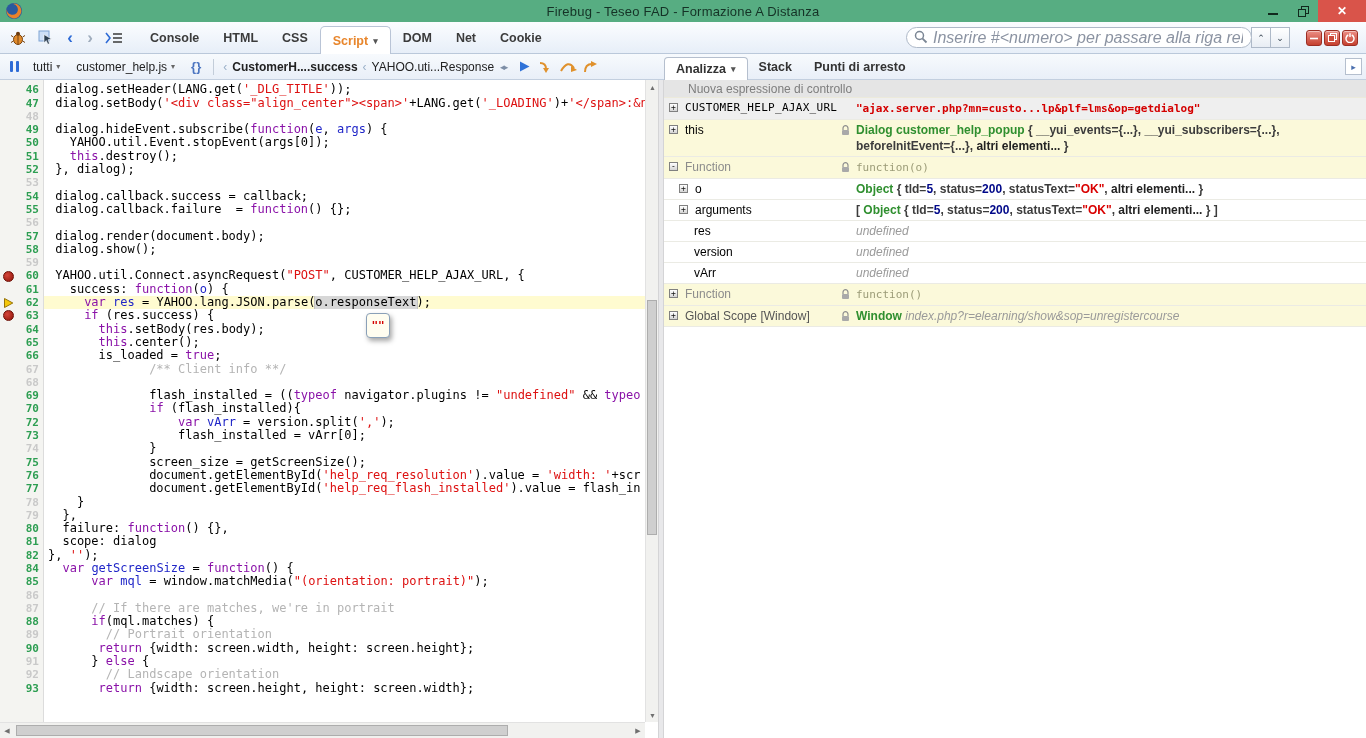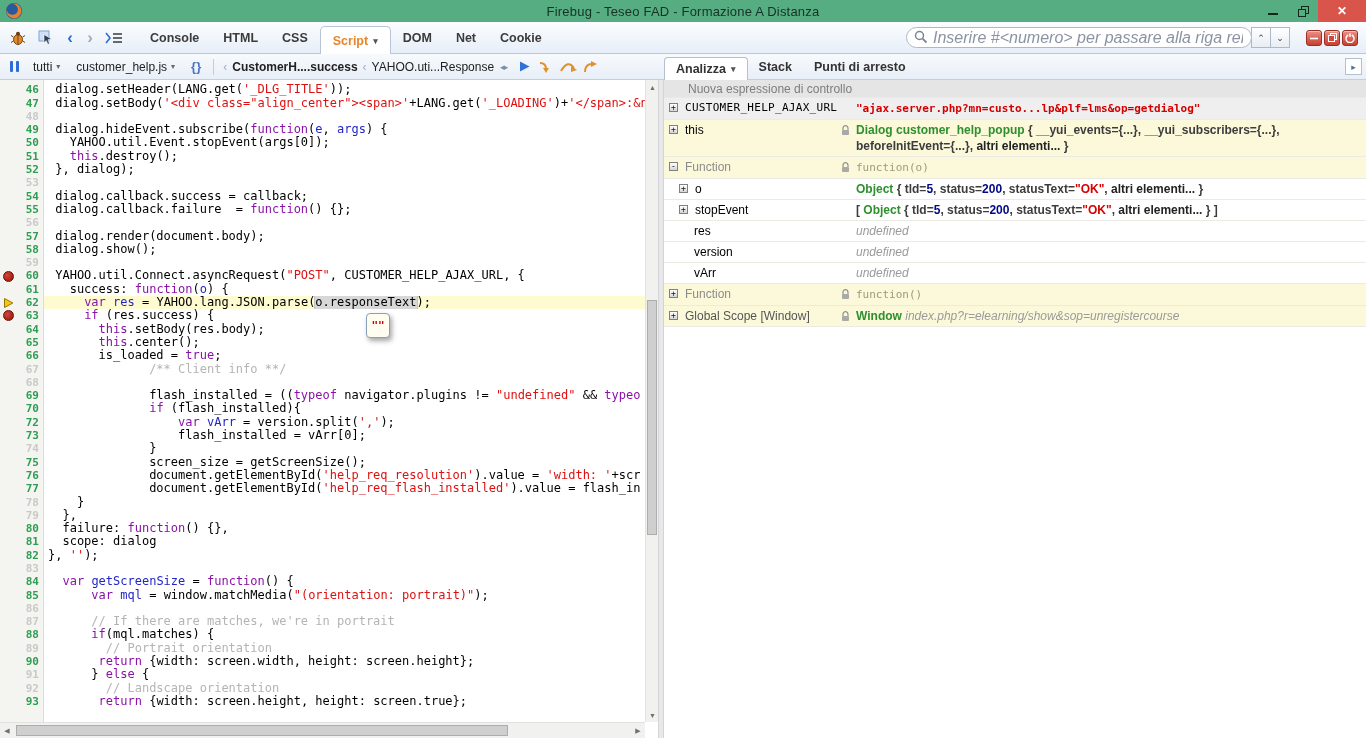--- a/index.html
+++ b/index.html
@@ -504,25 +504,20 @@
               <span class="lnum on">81</span>
               <span class="ctext"><span class="tk-d">  scope: dialog</span></span>
             </div>
             <div class="crow">
               <span class="bpcell"></span>
               <span class="lnum on">82</span>
               <span class="ctext"><span class="tk-d">}, </span><span class="tk-s">''</span><span class="tk-d">);</span></span>
             </div>
             <div class="crow">
               <span class="bpcell"></span>
-              <span class="lnum off">83</span>
-              <span class="ctext"></span>
-            </div>
-            <div class="crow">
-              <span class="bpcell"></span>
               <span class="lnum on">84</span>
               <span class="ctext"><span class="tk-d">  </span><span class="tk-k">var</span><span class="tk-d"> </span><span class="tk-v">getScreenSize</span><span class="tk-d"> = </span><span class="tk-k">function</span><span class="tk-d">() {</span></span>
             </div>
             <div class="crow">
               <span class="bpcell"></span>
               <span class="lnum on">85</span>
               <span class="ctext"><span class="tk-d">      </span><span class="tk-k">var</span><span class="tk-d"> </span><span class="tk-v">mql</span><span class="tk-d"> = window.matchMedia(</span><span class="tk-s">"(orientation: portrait)"</span><span class="tk-d">);</span></span>
             </div>
             <div class="crow">
               <span class="bpcell"></span>
@@ -555,21 +550,21 @@
               <span class="ctext"><span class="tk-d">      } </span><span class="tk-k">else</span><span class="tk-d"> {</span></span>
             </div>
             <div class="crow">
               <span class="bpcell"></span>
               <span class="lnum off">92</span>
               <span class="ctext"><span class="tk-c">        // Landscape orientation</span></span>
             </div>
             <div class="crow">
               <span class="bpcell"></span>
               <span class="lnum on">93</span>
-              <span class="ctext"><span class="tk-d">       </span><span class="tk-k">return</span><span class="tk-d"> {width: screen.height, height: screen.true};</span></span>
+              <span class="ctext"><span class="tk-d">       </span><span class="tk-k">return</span><span class="tk-d"> {width: screen.height, height: screen.width};</span></span>
             </div>
           </div>
       </div>
       <div class="value-tooltip">
         <span>""</span>
       </div>
       <div class="vscroll">
         <span class="varrow up">▲</span>
         <span class="vthumb"></span>
         <span class="varrow down">▼</span>
@@ -616,21 +611,21 @@
           <div class="wrow bg-white">
             <span class="wname lvl1">
               <span class="toggle">+</span>
               <span class="nm">o</span>
             </span>
             <span class="wval"><span class="wv-obj">Object</span><span class="wv-plain"> { </span><span class="wv-prop">tld</span><span class="wv-plain">=</span><span class="wv-num">5</span><span class="wv-plain">,  </span><span class="wv-prop">status</span><span class="wv-plain">=</span><span class="wv-num">200</span><span class="wv-plain">,  </span><span class="wv-prop">statusText</span><span class="wv-plain">=</span><span class="wv-str">"OK"</span><span class="wv-plain">,  </span><span class="wv-more">altri elementi...</span><span class="wv-plain"> }</span></span>
           </div>
           <div class="wrow bg-white">
             <span class="wname lvl1">
               <span class="toggle">+</span>
-              <span class="nm">stopEvent</span>
+              <span class="nm">arguments</span>
             </span>
             <span class="wval"><span class="wv-plain">[ </span><span class="wv-obj">Object</span><span class="wv-plain"> { </span><span class="wv-prop">tld</span><span class="wv-plain">=</span><span class="wv-num">5</span><span class="wv-plain">,  </span><span class="wv-prop">status</span><span class="wv-plain">=</span><span class="wv-num">200</span><span class="wv-plain">,  </span><span class="wv-prop">statusText</span><span class="wv-plain">=</span><span class="wv-str">"OK"</span><span class="wv-plain">,  </span><span class="wv-more">altri elementi...</span><span class="wv-plain"> } ]</span></span>
           </div>
           <div class="wrow bg-white">
             <span class="wname lvl1 notoggle">
               <span class="nm">res</span>
             </span>
             <span class="wval"><span class="wv-undef">undefined</span></span>
           </div>
           <div class="wrow bg-white">

